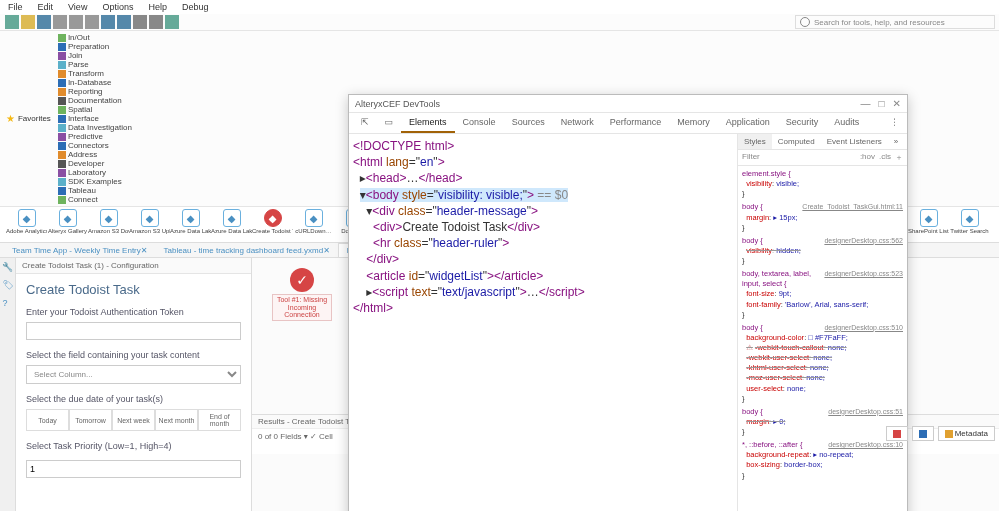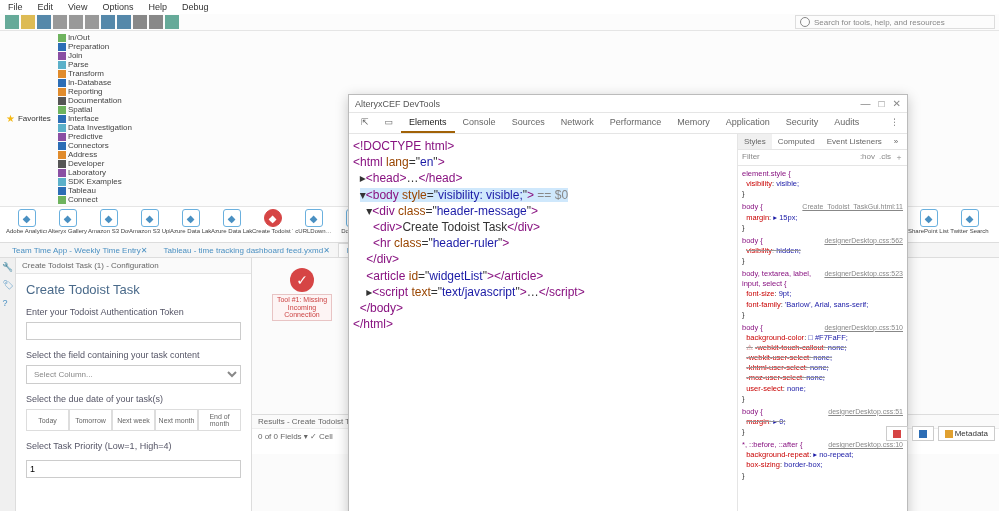--- a/index.html
+++ b/index.html
@@ -390,21 +390,20 @@
         <div class="l"><span class="t-tag">&lt;!DOCTYPE html&gt;</span></div>
         <div class="l"><span class="t-tag">&lt;html</span> <span class="t-attr">lang</span>="<span class="t-val">en</span>"<span class="t-tag">&gt;</span></div>
         <div class="l">  ▸<span class="t-tag">&lt;head&gt;</span>…<span class="t-tag">&lt;/head&gt;</span></div>
         <div class="l">  <span class="hl">▾<span class="t-tag">&lt;body</span> <span class="t-attr">style</span>="<span class="t-val">visibility: visible;</span>"<span class="t-tag">&gt;</span> <span class="eq">== $0</span></span></div>
         <div class="l">    ▾<span class="t-tag">&lt;div</span> <span class="t-attr">class</span>="<span class="t-val">header-message</span>"<span class="t-tag">&gt;</span></div>
         <div class="l">      <span class="t-tag">&lt;div&gt;</span>Create Todoist Task<span class="t-tag">&lt;/div&gt;</span></div>
         <div class="l">      <span class="t-tag">&lt;hr</span> <span class="t-attr">class</span>="<span class="t-val">header-ruler</span>"<span class="t-tag">&gt;</span></div>
         <div class="l">    <span class="t-tag">&lt;/div&gt;</span></div>
         <div class="l">    <span class="t-tag">&lt;article</span> <span class="t-attr">id</span>="<span class="t-val">widgetList</span>"<span class="t-tag">&gt;&lt;/article&gt;</span></div>
         <div class="l">    ▸<span class="t-tag">&lt;script</span> <span class="t-attr">text</span>="<span class="t-val">text/javascript</span>"<span class="t-tag">&gt;</span>…<span class="t-tag">&lt;/script&gt;</span></div>
-        <div class="l">  <span class="t-tag">&lt;/body&gt;</span></div>
         <div class="l"><span class="t-tag">&lt;/html&gt;</span></div>
       </div>
     <div class="dt-side">
       <div class="dt-stabs" id="dtstabs-host">
           <div class="active">Styles</div>
           <div>Computed</div>
           <div>Event Listeners</div>
           <div>»</div>
         </div>
       <div class="dt-filter">

